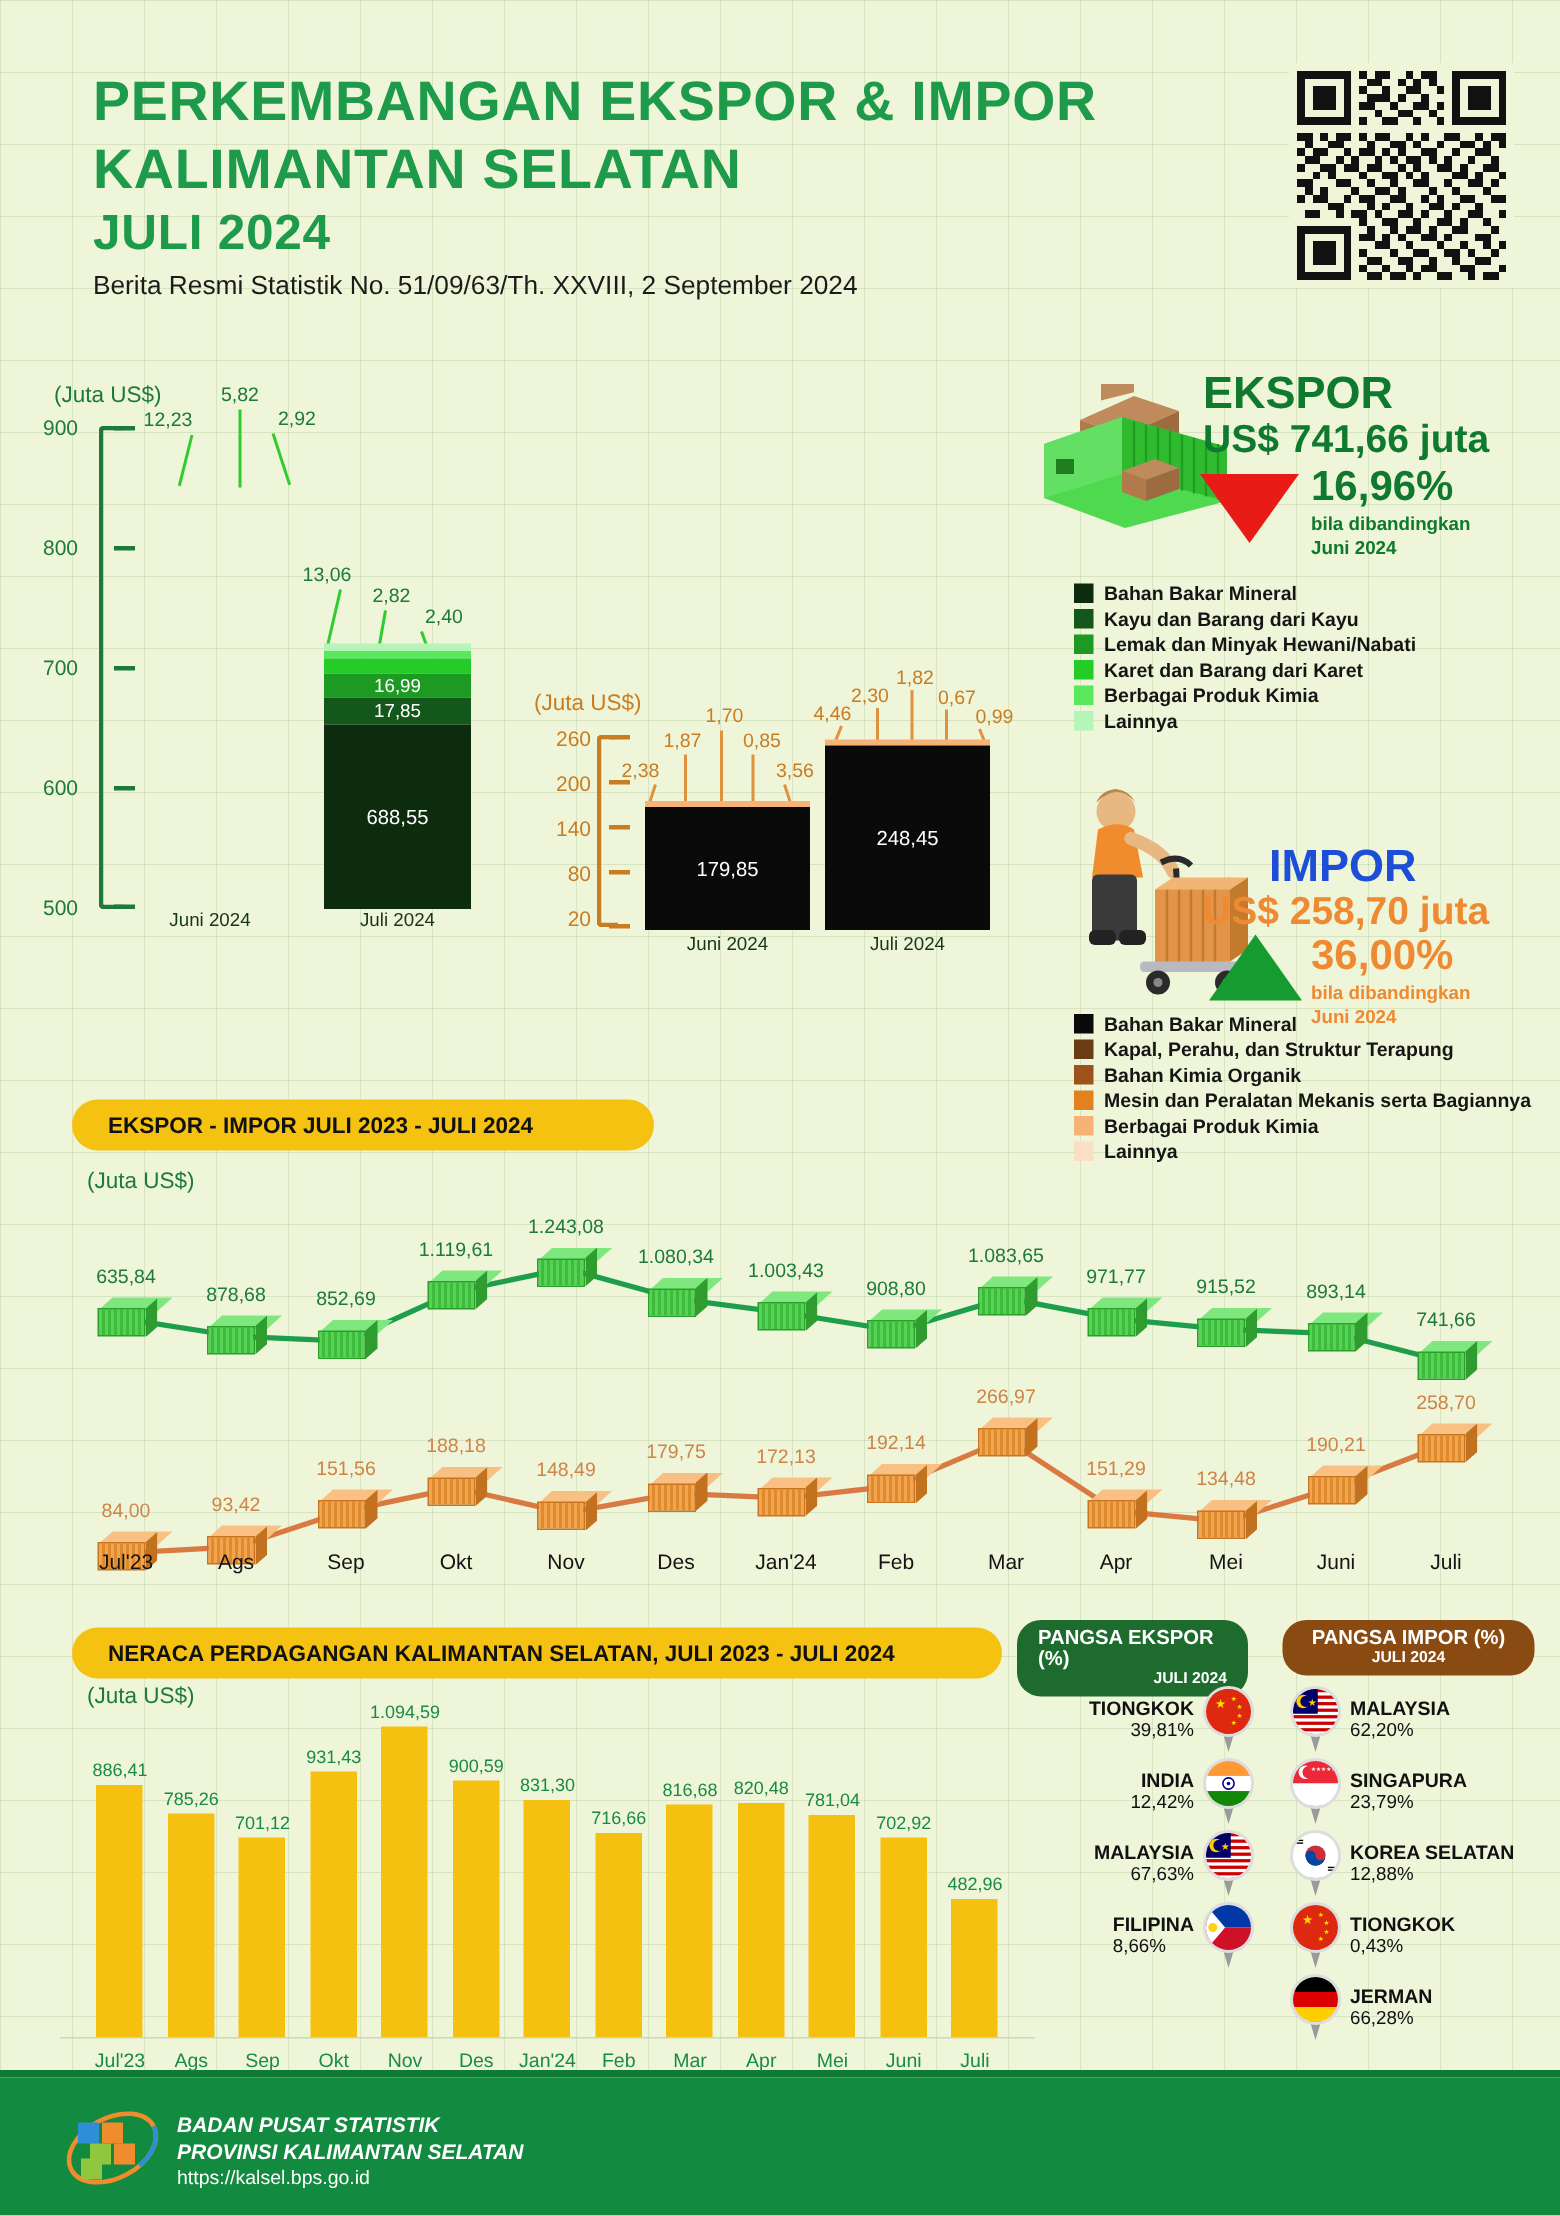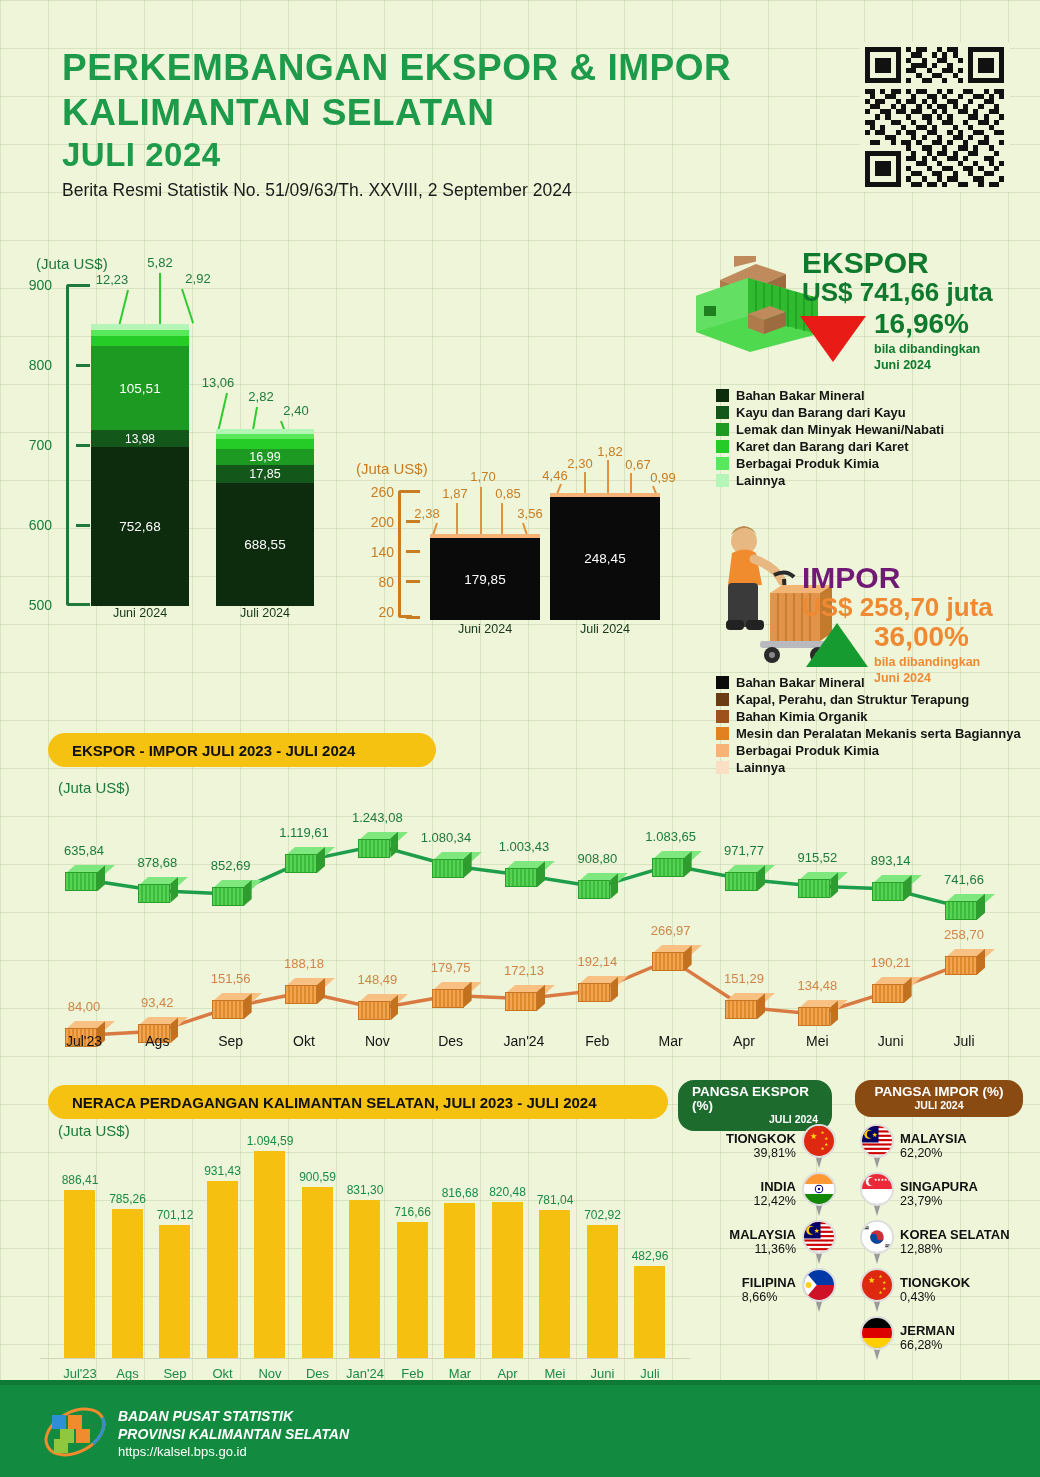--- a/index.html
+++ b/index.html
@@ -51,21 +51,21 @@
   .cat-lbl { position: absolute; font-size: 12.5px; color: #16371a; text-align: center; }
 
   
   #imp-chart { position: absolute; left: 352px; top: 440px; width: 320px; height: 200px; }
 
   
   #exp-panel { position: absolute; left: 690px; top: 248px; width: 340px; }
   #imp-panel { position: absolute; left: 690px; top: 515px; width: 340px; }
   .big-head { font-size: 30px; font-weight: bold; color: #0f7a2e; line-height: 1; }
   .big-val { font-size: 26px; font-weight: bold; color: #0f7a2e; line-height: 1.15; }
-  .big-head.or { color: #701a75; }
+  .big-head.or { color: #1d4ed8; margin-left: 44px; }
   .big-val.or { color: #ef8a33; }
   .pct { font-size: 28px; font-weight: bold; color: #0f7a2e; line-height: 1; }
   .pct.or { color: #ef8a33; }
   .cmp { font-size: 12.5px; color: #0f7a2e; line-height: 1.25; font-weight: bold;}
   .cmp.or { color: #ef8a33; }
   .tri-down { width: 0; height: 0; border-left: 33px solid transparent;
               border-right: 33px solid transparent; border-top: 46px solid #e81b16; }
   .tri-up { width: 0; height: 0; border-left: 31px solid transparent;
             border-right: 31px solid transparent; border-bottom: 44px solid #159b2f; }
   .legend-row { display: flex; align-items: center; gap: 7px; margin-bottom: 2px; }
@@ -352,28 +352,20 @@
   <div class="tick" style="left:48px;top:269px;"></div>
   <div class="tick" style="left:48px;top:348px;"></div>
 
   <div class="bar-cap" style="position:absolute;left:56px;top:17px;width:56px;">12,23</div>
   <div class="bar-cap" style="position:absolute;left:104px;top:0px;width:56px;">5,82</div>
   <div class="bar-cap" style="position:absolute;left:142px;top:16px;width:56px;">2,92</div>
   <div class="lead" style="left:99px;top:35px;height:35px;transform:rotate(14deg);"></div>
   <div class="lead" style="left:131px;top:18px;height:52px;"></div>
   <div class="lead" style="left:153px;top:34px;height:36px;transform:rotate(-18deg);"></div>
 
-  <div class="stackbar" style="left:63px;top:69px;">
-    <div class="seg" style="height:6px;background:#b5f5b7;"></div>
-    <div class="seg" style="height:6px;background:#59e85c;"></div>
-    <div class="seg" style="height:10px;background:#25cc28;"></div>
-    <div class="seg" style="height:84px;background:#1c9a22;">105,51</div>
-    <div class="seg" style="height:17px;background:#13571b;font-size:12px;">13,98</div>
-    <div class="seg" style="height:159px;background:#0d2b0d;">752,68</div>
-  </div>
   <div class="cat-lbl" style="left:63px;top:351px;width:98px;">Juni 2024</div>
 
   <div class="bar-cap" style="position:absolute;left:162px;top:120px;width:56px;">13,06</div>
   <div class="bar-cap" style="position:absolute;left:205px;top:134px;width:56px;">2,82</div>
   <div class="bar-cap" style="position:absolute;left:240px;top:148px;width:56px;">2,40</div>
   <div class="lead" style="left:198px;top:138px;height:38px;transform:rotate(13deg);"></div>
   <div class="lead" style="left:228px;top:152px;height:24px;transform:rotate(10deg);"></div>
   <div class="lead" style="left:252px;top:166px;height:12px;transform:rotate(-20deg);"></div>
 
   <div class="stackbar" style="left:188px;top:174px;">
@@ -607,21 +599,21 @@
         <div class="top"></div>
         <div class="side"></div>
         <div class="front"></div>
       </div>
       <div class="pt-lbl" style="left: 307.333px; top: 34.5832px; width: 60px; text-align: center;">1.243,08</div>
       <div class="cont" style="left: 391.667px; top: 76.7854px;">
         <div class="top"></div>
         <div class="side"></div>
         <div class="front"></div>
       </div>
-      <div class="pt-lbl" style="left: 380.667px; top: 54.7854px; width: 60px; ">1.080,34</div>
+      <div class="pt-lbl" style="left: 380.667px; top: 54.7854px; width: 60px; text-align: center;">1.080,34</div>
       <div class="cont" style="left: 465px; top: 86.3328px;">
         <div class="top"></div>
         <div class="side"></div>
         <div class="front"></div>
       </div>
       <div class="pt-lbl" style="left: 454px; top: 64.3328px; width: 60px; text-align: center;">1.003,43</div>
       <div class="cont" style="left: 538.333px; top: 98.08px;">
         <div class="top"></div>
         <div class="side"></div>
         <div class="front"></div>
@@ -842,21 +834,21 @@
             <rect y="13.3" width="40" height="13.4" fill="#fff"></rect>
             <rect y="26.7" width="40" height="13.3" fill="#138808"></rect>
             <circle cx="20" cy="20" r="5" fill="none" stroke="#000080" stroke-width="1.4"></circle>
             <circle cx="20" cy="20" r="1.6" fill="#000080"></circle>
           </svg></div>
       </div>
     </div>
     <div class="pg-row rtl">
       <div class="pg-txt" style="text-align:right">
         <div class="pg-name">MALAYSIA</div>
-        <div class="pg-val">11,36%</div>
+        <div class="pg-val">67,63%</div>
       </div>
       <div class="pin">
         <div class="stem"></div>
         <div class="disc"><svg width="30" height="30" viewBox="0 0 40 40">
             <rect width="40" height="40" fill="#fff"></rect>
             <g fill="#cc0001">
               <rect y="0" width="40" height="2.9"></rect>
               <rect y="5.8" width="40" height="2.9"></rect>
               <rect y="11.6" width="40" height="2.9"></rect>
               <rect y="17.4" width="40" height="2.9"></rect>

